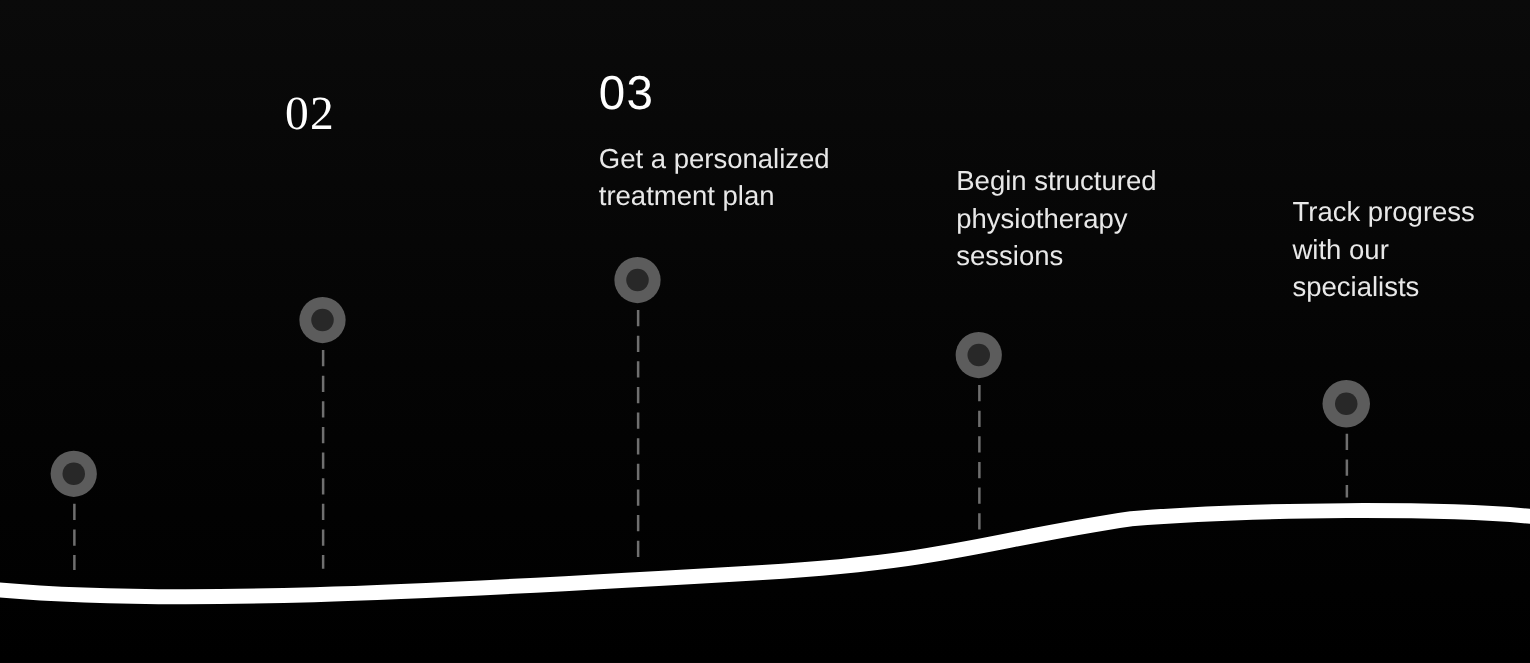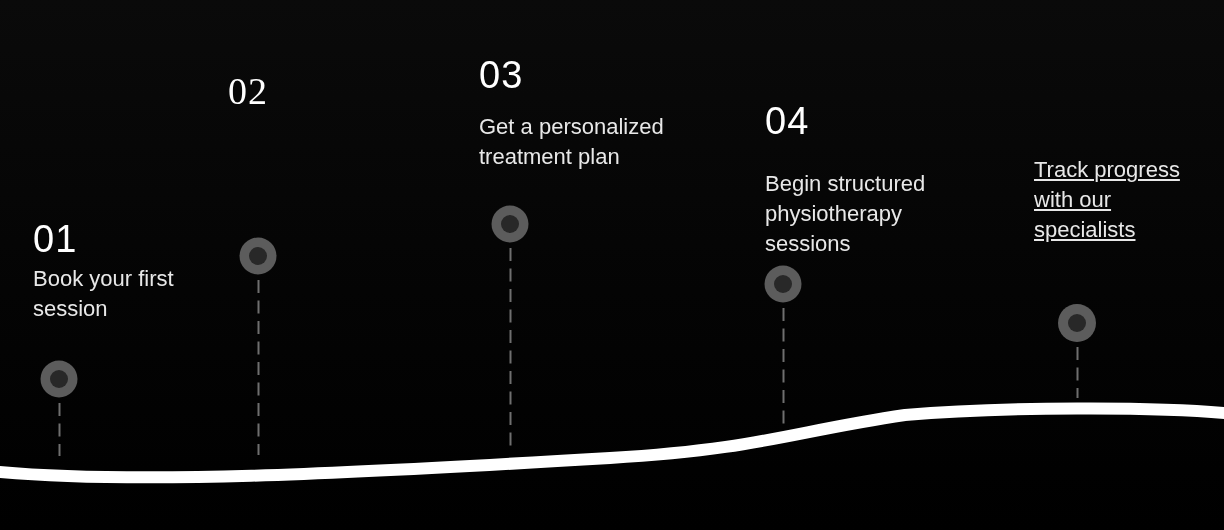--- a/index.html
+++ b/index.html
@@ -36,21 +36,21 @@
   .step-label{
     color:var(--label);
     font-size:22px;
     line-height:30px;
     font-weight:400;
   }
   .s1{left:33px;top:220px;}  .s1 .step-label{width:165px;margin-top:5px;}
   .s2{left:228px;top:72px;font-family:Liberation Serif, serif;}  .s2 .step-label{width:175px;margin-top:28px;}
   .s3{left:479px;top:56px;}  .s3 .step-label{width:210px;margin-top:17px;}
   .s4{left:765px;top:102px;} .s4 .step-label{width:185px;margin-top:28px;}
-  .s5{left:1034px;top:147px;}.s5 .step-label{width:162px;margin-top:8px;text-decoration:underline;}
+  .s5{left:1034px;top:147px;}.s5 .step-label{width:162px;margin-top:8px;}
 </style>
 </head>
 <body>
 
 <div class="stage">
 
   <svg class="timeline-svg" viewBox="0 0 1224 530" aria-hidden="true">
     <path class="curve" d="M -10 471 C 130 485, 340 474, 610 458 C 760 449, 790 432, 905 415 C 1000 407, 1160 406, 1234 414"></path>
 
     <line class="connector" x1="59.5" y1="403" x2="59.5" y2="456"></line>
@@ -74,36 +74,31 @@
     <g>
       <circle class="dot-outer" cx="783" cy="284" r="18.5"></circle>
       <circle class="dot-inner" cx="783" cy="284" r="9"></circle>
     </g>
     <g>
       <circle class="dot-outer" cx="1077" cy="323" r="19"></circle>
       <circle class="dot-inner" cx="1077" cy="323" r="9"></circle>
     </g>
   </svg>
 
-  <div class="step s1">
-    <div class="step-number">01</div>
-    <div class="step-label">Book your first session</div>
-  </div>
 
   <div class="step s2">
     <div class="step-number">02</div>
   </div>
 
   <div class="step s3">
     <div class="step-number">03</div>
     <div class="step-label">Get a personalized treatment plan</div>
   </div>
 
   <div class="step s4">
-    <div class="step-number">04</div>
     <div class="step-label">Begin structured physiotherapy sessions</div>
   </div>
 
   <div class="step s5">
     <div class="step-label">Track progress with our specialists</div>
   </div>
 
 </div>
 
 </body></html>

